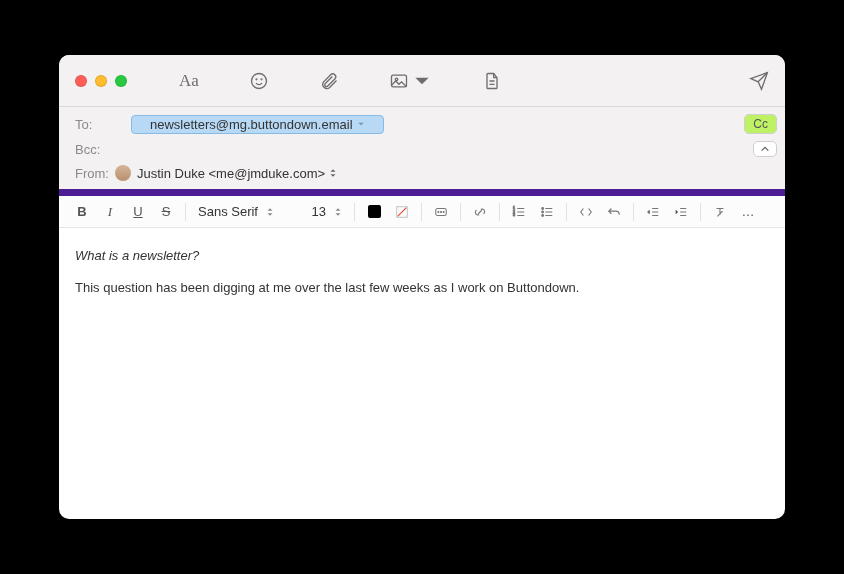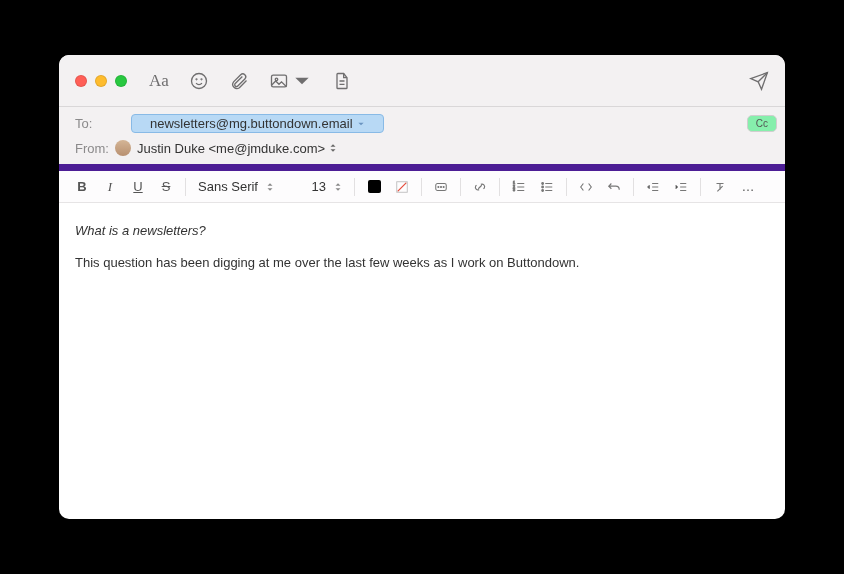--- a/index.html
+++ b/index.html
@@ -33,21 +33,21 @@
     .traffic {
       display: flex;
       gap: 8px;
       margin-right: 22px;
     }
     .dot { width: 12px; height: 12px; border-radius: 50%; }
     .dot.r { background:#ff5f57; border:0.5px solid rgba(0,0,0,0.1);}
     .dot.y { background:#febc2e; border:0.5px solid rgba(0,0,0,0.1);}
     .dot.g { background:#28c840; border:0.5px solid rgba(0,0,0,0.1);}
     .tb-icons { display:flex; gap:20px; align-items:center; }
-    .tb-icon { color:#6f6e6f; display:flex; align-items:center; cursor:pointer; }
+    .tb-icon { color:#6f6e6f; display:flex; align-items:center; cursor:pointer;margin-left:30px; }
     .tb-icon svg { width:20px; height:20px; }
     .tb-spacer { flex:1; }
     .headers {
       background:#f3f1f2;
       border-bottom:7px solid #4c1d95;
       padding: 4px 8px 4px 16px;
     }
     .hrow {
       display:flex;
       align-items:center;
@@ -63,24 +63,24 @@
       padding:1px 18px;
       display:flex;
       align-items:center;
       gap:4px;
       font-size:13px;
       color:#333;
     }
     .to-chip svg { width:8px; height:8px; }
     .h-right { margin-left:auto; display:flex; gap:6px; }
     .cc-btn {
-      font-size:10px;
+      font-size:12px;
       color:#555;
       border:1px solid #d0cecf;
-      background:#86efac;
+      background:#bef264;
       border-radius:5px;
       padding:2px 8px;
       cursor:pointer;
     }
     .collapse-btn {
       border:1px solid #d0cecf;
       background:#fff;
       border-radius:5px;
       padding:2px 6px;
       cursor:pointer;
@@ -195,20 +195,30 @@
         <span>newsletters@mg.buttondown.email</span>
         <svg viewBox="0 0 12 12" fill="#6a94c0">
             <path d="M2 4l4 4 4-4z"></path>
           </svg>
       </span>
       <div class="h-right">
         <button class="cc-btn">Cc</button>
       </div>
     </div>
     <div class="hrow">
+      <span class="hlabel">Bcc:</span>
+      <div class="h-right">
+        <button class="collapse-btn">
+          <svg viewBox="0 0 12 12" fill="none" stroke="#666" stroke-width="1.5">
+              <path d="M2 8l4-4 4 4"></path>
+            </svg>
+        </button>
+      </div>
+    </div>
+    <div class="hrow">
       <span class="hlabel" style="min-width:40px;">From:</span>
       <div class="from-avatar"></div>
       <span class="from-text">Justin Duke &lt;me@jmduke.com&gt;</span>
       <span class="chev-pair">
         <svg viewBox="0 0 12 8" fill="#666">
             <path d="M2 6l4-4 4 4z"></path>
           </svg>
         <svg viewBox="0 0 12 8" fill="#666">
             <path d="M2 2l4 4 4-4z"></path>
           </svg>
@@ -311,17 +321,17 @@
     <div class="divider"></div>
     <div class="fbtn">
       <svg viewBox="0 0 16 16" fill="none" stroke="#777" stroke-width="1.3">
           <path d="M4 4h8M8 4v7M5 13l6-6"></path>
         </svg>
     </div>
     <div class="fbtn">…</div>
   </div>
 
   <div class="body-area">
-    <div class="line1">What is a newsletters?</div>
+    <div class="line1">What is a newsletter?</div>
     <div>This question has been digging at me over the last few weeks as I work on Buttondown.</div>
   </div>
 
 </div>
 
 </body></html>

